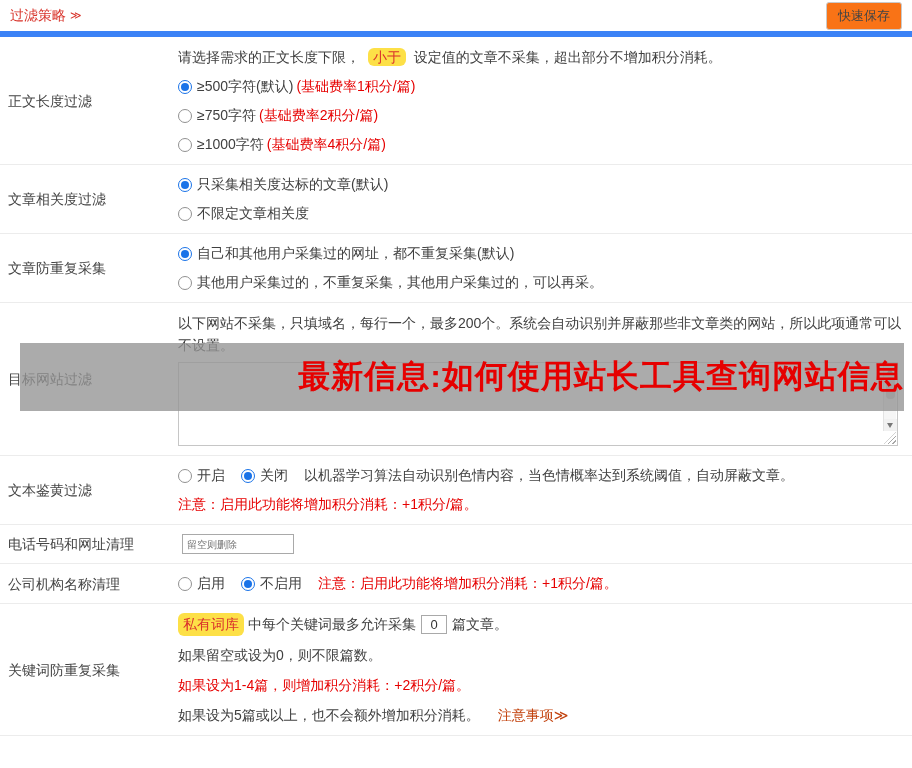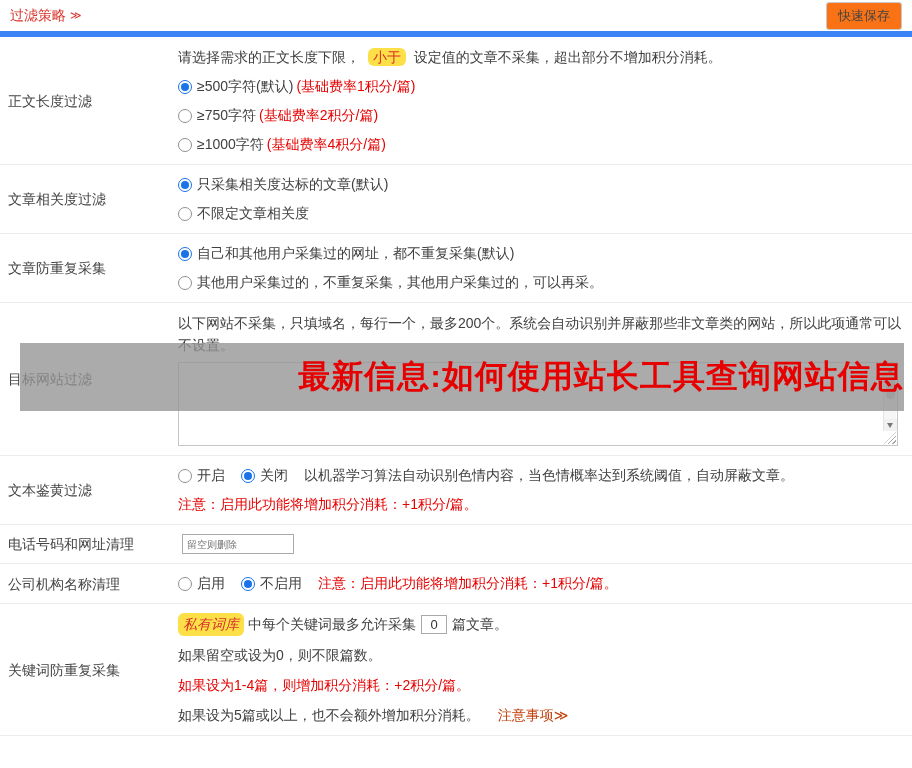--- a/index.html
+++ b/index.html
@@ -193,21 +193,21 @@
       </label>
       <span class="red">注意：启用此功能将增加积分消耗：+1积分/篇。</span>
     </div>
   </div>
 </div>
 
 <div class="row">
   <div class="rlabel">关键词防重复采集</div>
   <div class="rcontent">
     <div class="line">
-      <span class="hl" style="margin-left:0;font-style:italic;">私有词库</span>
+      <span class="hl" style="margin-left:0;">私有词库</span>
       <span>中每个关键词最多允许采集</span>
       <input class="num-input" type="text" value="0" style="">
       <span>篇文章。</span>
     </div>
     <div class="mt9">如果留空或设为0，则不限篇数。</div>
     <div class="red mt9">如果设为1-4篇，则增加积分消耗：+2积分/篇。</div>
     <div class="mt9">
       <span>如果设为5篇或以上，也不会额外增加积分消耗。</span>
       <span class="link">注意事项≫</span>
     </div>

